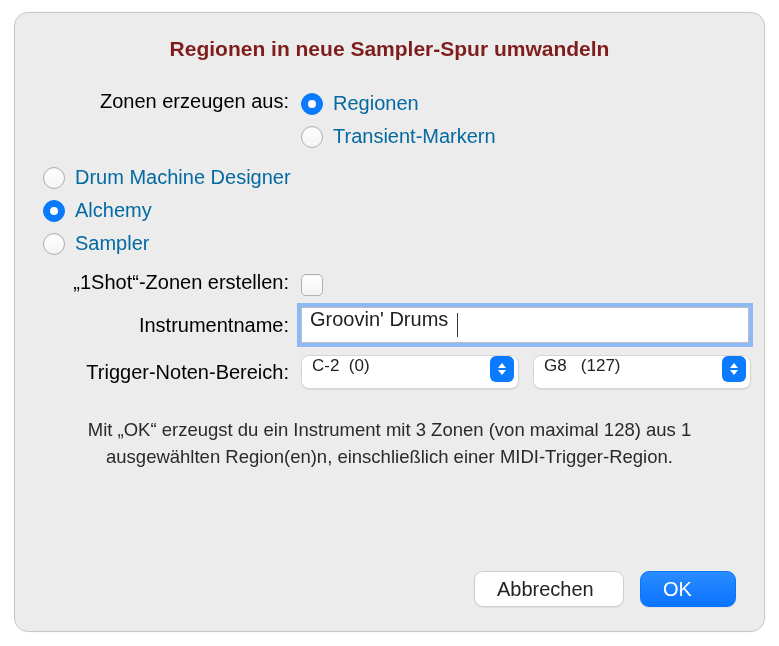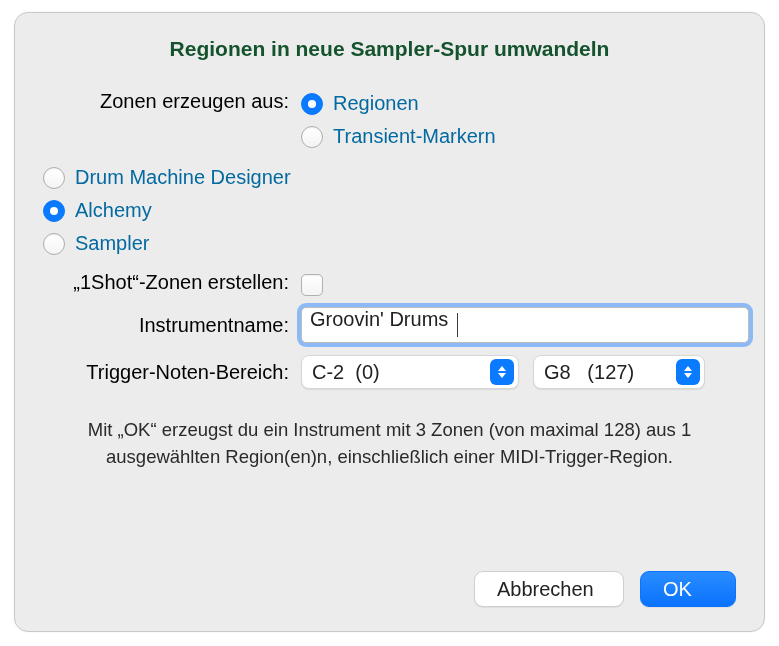--- a/index.html
+++ b/index.html
@@ -20,21 +20,21 @@
     background: #ececec;
     box-shadow: 0 0 0 1px rgba(0,0,0,0.02);
     padding: 22px 28px 22px 28px;
   }
   .title {
     text-align: center;
     font-weight: 700;
     font-size: 21px;
     margin-top: 2px;
     margin-bottom: 26px;
-    color: #14532d;
+    color: #7f1d1d;
   }
   .form { }
   .row {
     display: flex;
     align-items: flex-start;
     margin-bottom: 6px;
   }
   .label-col {
     width: 258px;
     flex: 0 0 258px;
@@ -84,21 +84,21 @@
     border-radius: 5px;
     border: 1px solid #b1b1b1;
     background: linear-gradient(#ffffff,#f3f3f3);
     flex: 0 0 22px;
     box-shadow: inset 0 1px 1px rgba(0,0,0,0.06);
   }
   .text-input {
     height: 36px;
     width: 448px;
     border: 1px solid #bdbdbd;
-    border-radius: 5px;
+    border-radius: 0;
     background: #fff;
     box-shadow: 0 0 0 4px rgba(64,145,255,0.55);
     padding: 0 6px;
     font-size: 20px;
     font-family: inherit;
     position: relative;
   }
   .text-input .caret {
     position: absolute;
     border-left: 1px solid #3c3c3c;
@@ -109,23 +109,23 @@
     display: flex;
     gap: 14px;
   }
   .select {
     height: 34px;
     border-radius: 8px;
     background: #fff;
     border: 1px solid #d6d6d6;
     box-shadow: 0 1px 1px rgba(0,0,0,0.08);
     display: flex;
-    align-items: center;
+    align-items: flex-start;
     padding: 0 4px 0 10px;
-    font-size: 20px;
+    font-size: 17px;
     position: relative;
   }
   .select .value { flex: 1; white-space: pre; }
   .select .stepper {
     width: 24px; height: 26px;
     background: #0a7bff;
     border-radius: 6px;
     display: flex;
     flex-direction: column;
     align-items: center;
@@ -240,21 +240,21 @@
     </div>
 
     <div class="row" style="margin-top:12px; align-items:center;">
       <div class="label-col" style="padding-top:0;">Trigger-Noten-Bereich:</div>
       <div class="ctrl-col">
         <div class="select-row">
           <div class="select" style="width:218px;">
             <span class="value">C-2  (0)</span>
             <span class="stepper"></span>
           </div>
-          <div class="select" style="width:172px;">
+          <div class="select" style="width:218px;">
             <span class="value">G8   (127)</span>
             <span class="stepper"></span>
           </div>
         </div>
       </div>
     </div>
 
   </div>
 
   <div class="info">Mit „OK“ erzeugst du ein Instrument mit 3 Zonen (von maximal 128) aus 1 ausgewählten Region(en)n, einschließlich einer MIDI-Trigger-Region.</div>

